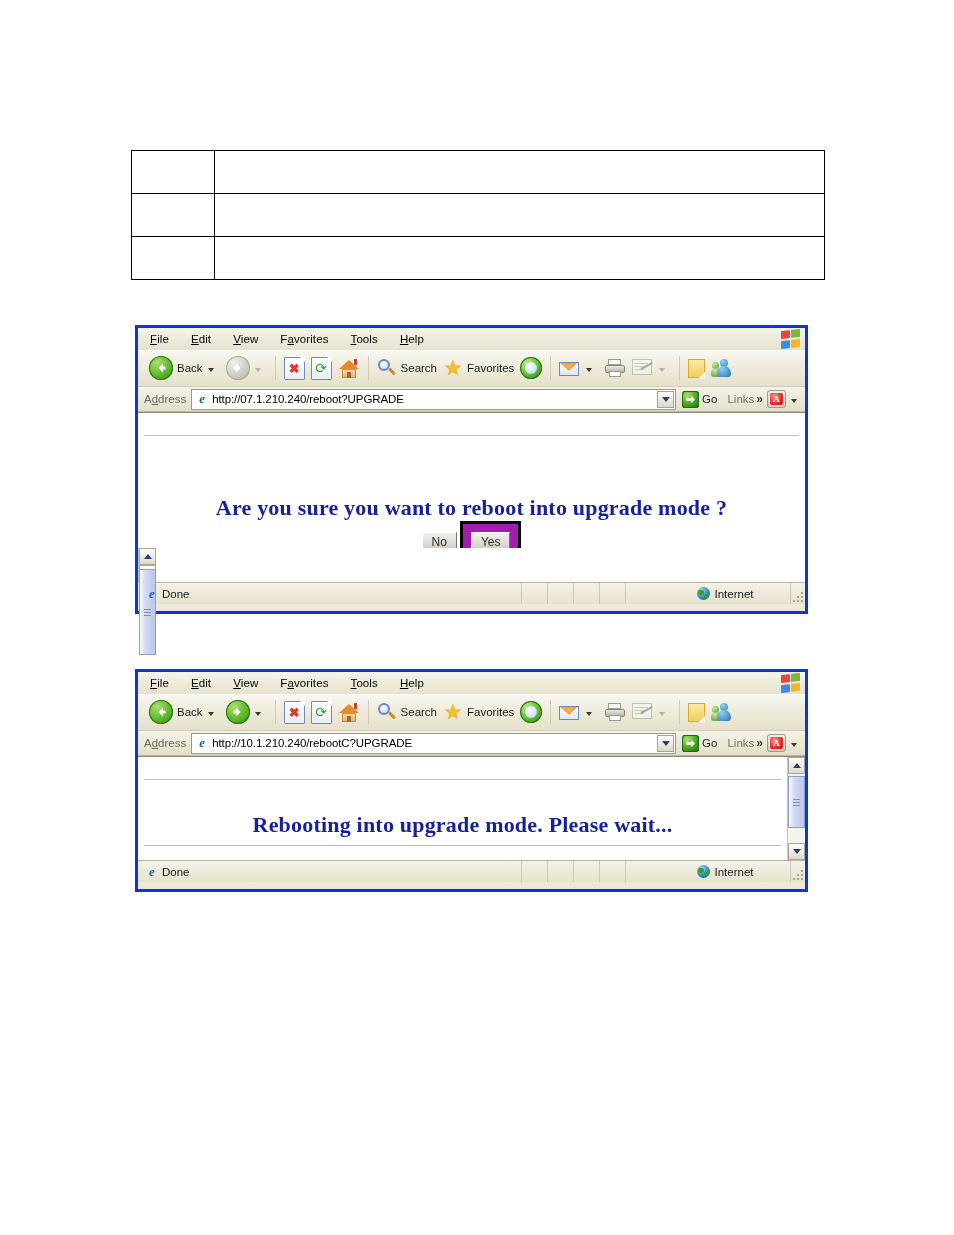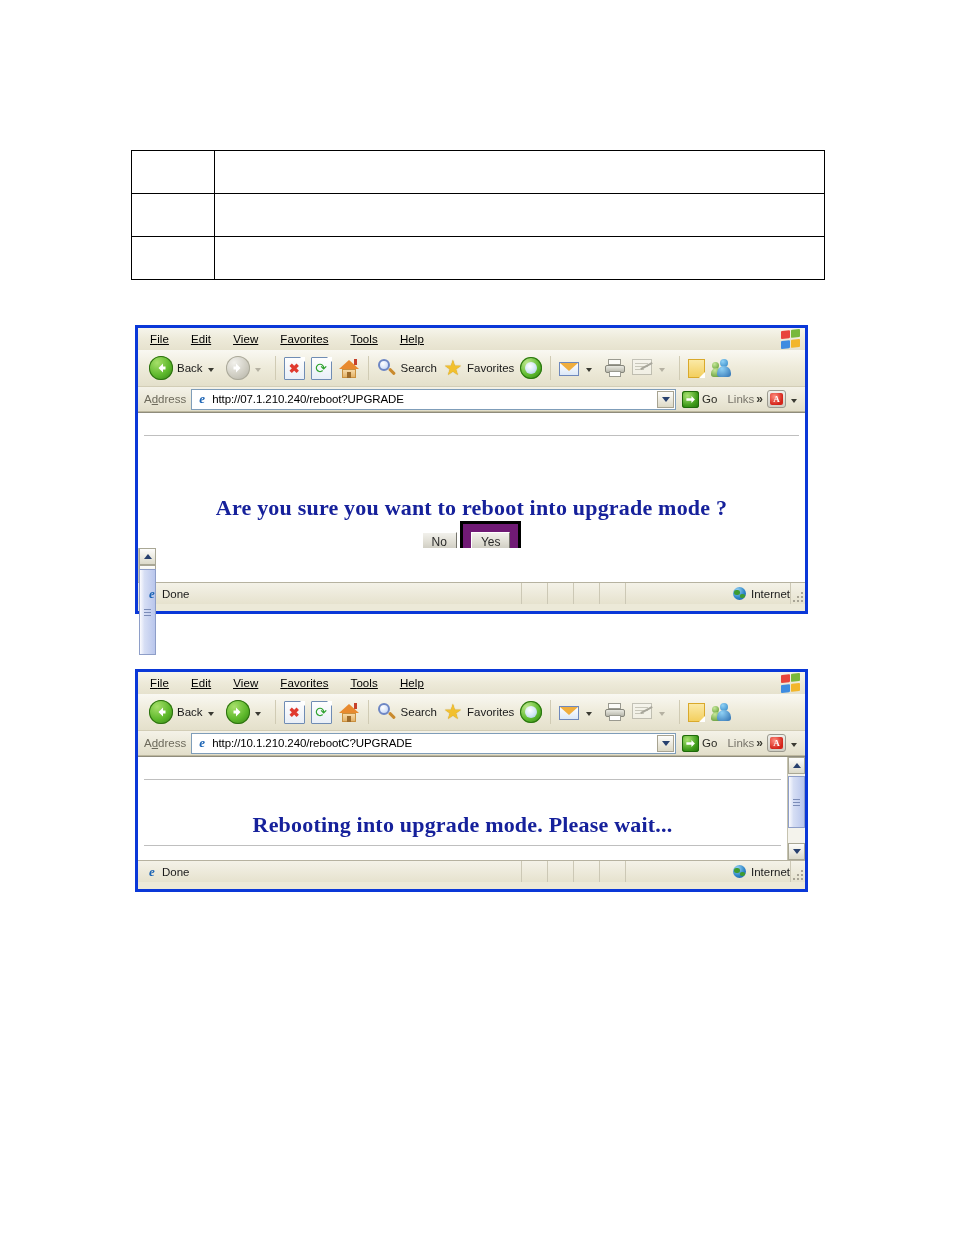--- a/index.html
+++ b/index.html
@@ -52,21 +52,20 @@
     align-items: center;
     padding-left: 12px;
     position: relative;
   }
   .menu-item {
     font-size: 11.5px;
     color: #000000;
     margin-right: 22px;
     letter-spacing: .1px;
     white-space: nowrap;
-    text-decoration: underline;
   }
   .menu-item u { text-decoration: underline; }
   .win-flag {
     position: absolute;
     right: 5px;
     top: 2px;
     width: 19px;
     height: 18px;
     display: grid;
     grid-template-columns: 1fr 1fr;
@@ -488,21 +487,21 @@
     font-family: "Liberation Sans", sans-serif;
     font-size: 12px;
     color: #2A2A2A;
     padding: 2px 9px;
     line-height: 14px;
   }
   .focus-wrap {
     border: 3px solid #000000;
     padding: 8px;
     margin-left: 3px;
-    background: #701a75;
+    background: #a21caf;
     display: inline-block;
   }
 
   
   .vscroll {
     width: 17px;
     background: #F2F1EA;
     border-left: 1px solid #C6C3B0;
     display: flex;
     flex-direction: column;
@@ -555,21 +554,21 @@
   .sb-seg {
     width: 26px;
     height: 100%;
     border-right: 1px solid #CCC8B5;
     box-sizing: border-box;
   }
   .sb-zone {
     width: 165px;
     height: 100%;
     display: flex; align-items: center;
-    justify-content: flex-end;
+    justify-content: center;
     padding-left: 34px;
     box-sizing: border-box;
     border-right: 1px solid #CCC8B5;
   }
   .globe {
     width: 13px; height: 13px;
     border-radius: 50%;
     background: radial-gradient(circle at 34% 28%, #9ED7F7 0%, #2F86C9 55%, #14549A 100%);
     position: relative;
     margin-right: 5px;

